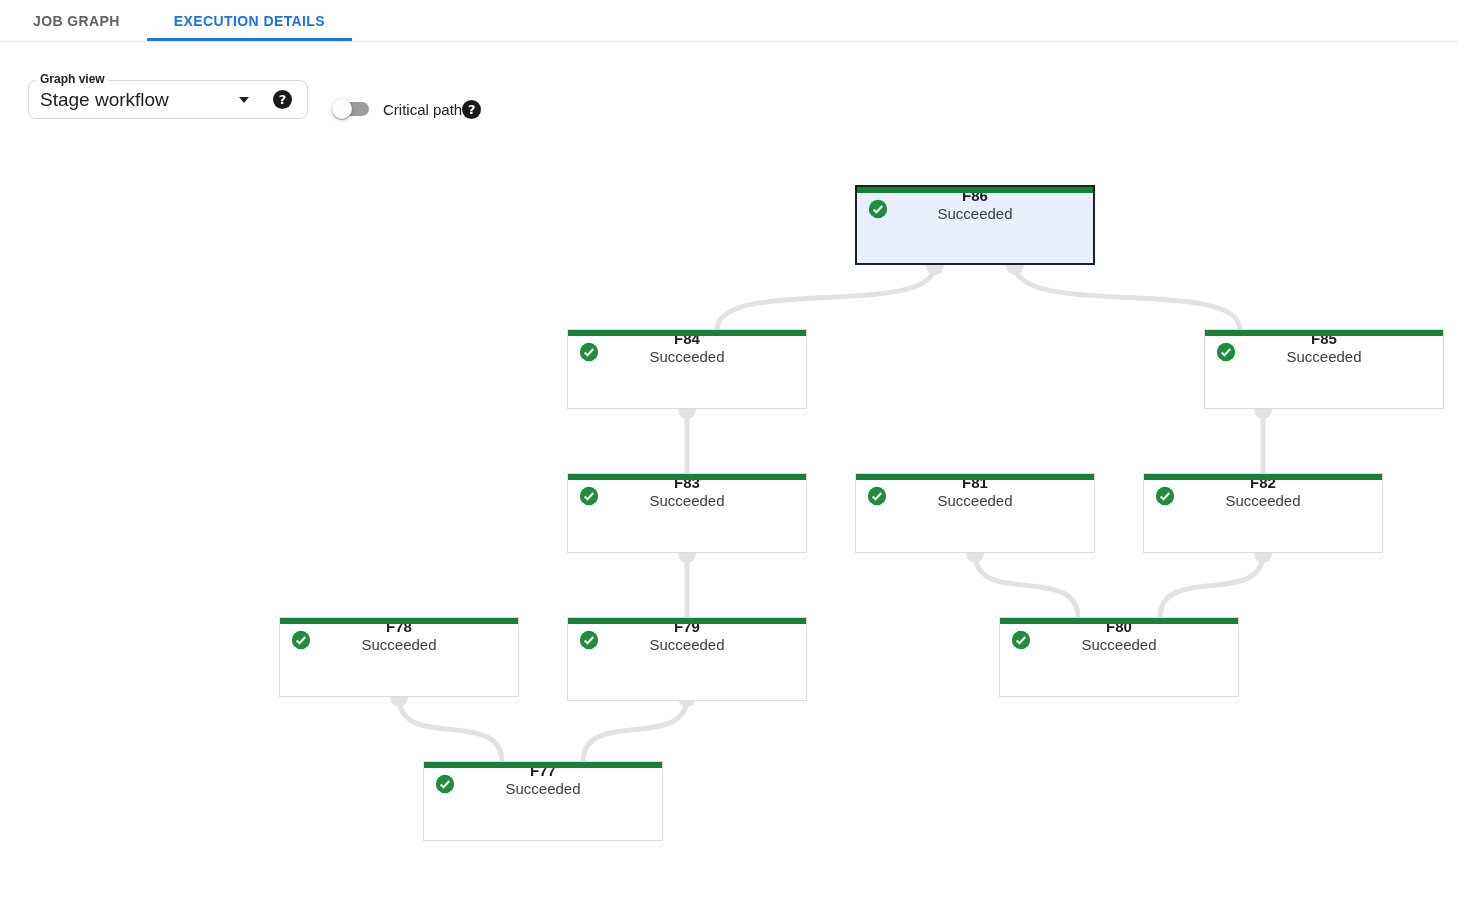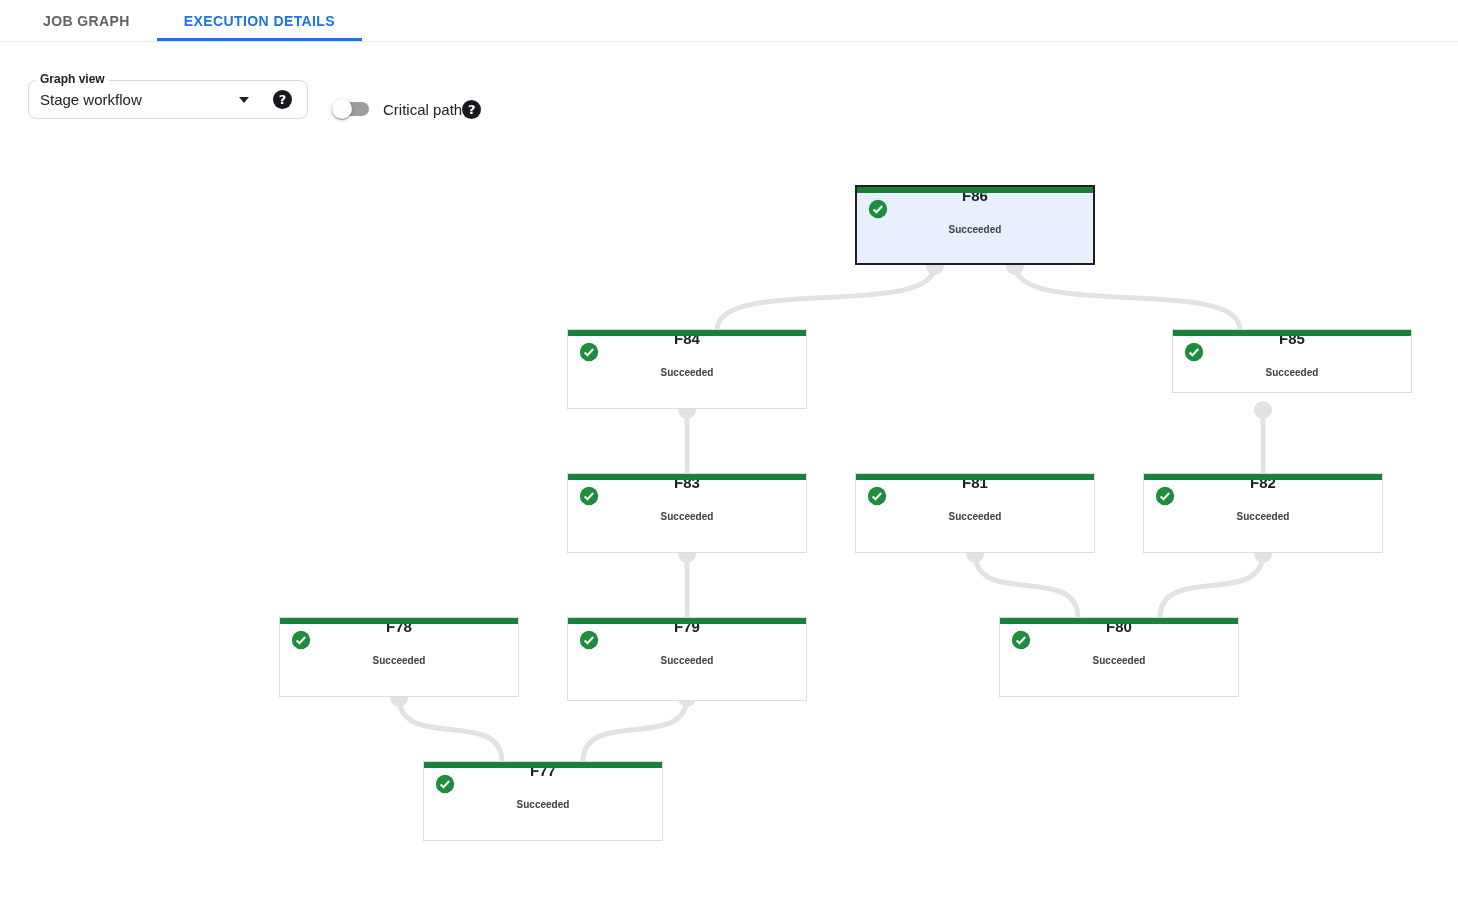--- a/index.html
+++ b/index.html
@@ -1,39 +1,39 @@
 <!DOCTYPE html>
 <html><head>
 <meta charset="utf-8">
 <style>
   * { margin:0; padding:0; box-sizing:border-box; }
   html,body { width:1458px; height:907px; background:#fff; overflow:hidden;
               font-family:"Liberation Sans", sans-serif; }
 
   
   .tabbar { position:relative; z-index:3; display:flex; align-items:stretch;
-            height:42px; padding-left:16px; background:#fff;
+            height:42px; padding-left:6px; background:#fff;
             border-bottom:1px solid #e9eaec; }
   .tab { position:relative; display:flex; align-items:center; padding:0 27px;
          font-size:14px; font-weight:bold; letter-spacing:.4px; color:#5f6368;
          cursor:pointer; }
   .tab.active { color:#1a73e8; }
   .tab.active::after { content:""; position:absolute; left:0; right:0; bottom:0;
                        height:3px; background:#1a73e8; }
 
   
   .controls { position:absolute; top:80px; left:28px; z-index:3;
               display:flex; align-items:flex-end; }
   .select-field { position:relative; width:280px; height:39px;
                   border:1px solid #d7d9dc; border-radius:8px;
                   display:flex; align-items:center; padding:0 15px 0 11px;
                   background:#fff; cursor:pointer; }
   .field-label { position:absolute; top:-9px; left:7px; padding:0 4px;
                  background:#fff; font-size:12px; font-weight:bold; color:#202124; }
-  .select-value { flex:1; font-size:15px; color:#202124; }
+  .select-value { flex:1; font-size:19px; color:#202124; }
   .caret { width:0; height:0; border-left:5px solid transparent;
            border-right:5px solid transparent; border-top:6px solid #202124;
            margin-right:24px; }
   .help-icon { width:19px; height:19px; border-radius:50%; background:#17191c;
                color:#fff; font-size:13px; font-weight:bold; line-height:19px;
                text-align:center; flex:0 0 auto; cursor:pointer;
                font-family:"DejaVu Sans", sans-serif; }
   .toggle-group { display:flex; align-items:center; margin-left:24px; }
   .switch { position:relative; width:37px; height:20px; margin-right:14px; cursor:pointer; }
   .switch .track { position:absolute; left:4px; top:3px; width:33px; height:14px;
@@ -51,21 +51,21 @@
 
   .node { position:absolute; background:#fff; border:1px solid #dadce0;
           text-align:center; cursor:pointer; }
   .node .bar { position:absolute; top:0; left:0; right:0; height:6px;
                background:#188038; }
   .node.selected { background:#e8f0fe; border:2px solid #1f1f1f; }
   .node .check { position:absolute; left:11px; top:12px; width:20px; height:20px; }
   .node .check svg { display:block; width:20px; height:20px; }
   .node-label { padding-top:0; font-size:15px; font-weight:bold;
                 color:#202124; line-height:18px; }
-  .node-status { margin-top:16px; font-size:10px; color:#3c4043; line-height:18px;font-weight:bold; }
+  .node-status { margin-top:0; font-size:15px; color:#3c4043; line-height:18px; }
 </style>
 </head>
 <body>
 
 <div class="tabbar">
   <div class="tab">
     <span>JOB GRAPH</span>
   </div>
   <div class="tab active">
     <span>EXECUTION DETAILS</span>
@@ -125,21 +125,21 @@
     <div class="bar"></div>
     <span class="check">
       <svg viewBox="0 0 24 24">
         <circle cx="12" cy="12" r="11" fill="#1e8e3e"></circle>
         <path d="M6.8 12.6l3.3 3.3 7-7.4" stroke="#ffffff" stroke-width="2.5" fill="none"></path>
       </svg>
     </span>
     <div class="node-label">F84</div>
     <div class="node-status">Succeeded</div>
   </div>
-    <div class="node" style="left: 1172px; top: 329px; width: 240px; height: 64px;">
+    <div class="node" style="left: 1204px; top: 329px; width: 240px; height: 80px;">
     <div class="bar"></div>
     <span class="check">
       <svg viewBox="0 0 24 24">
         <circle cx="12" cy="12" r="11" fill="#1e8e3e"></circle>
         <path d="M6.8 12.6l3.3 3.3 7-7.4" stroke="#ffffff" stroke-width="2.5" fill="none"></path>
       </svg>
     </span>
     <div class="node-label">F85</div>
     <div class="node-status">Succeeded</div>
   </div>

